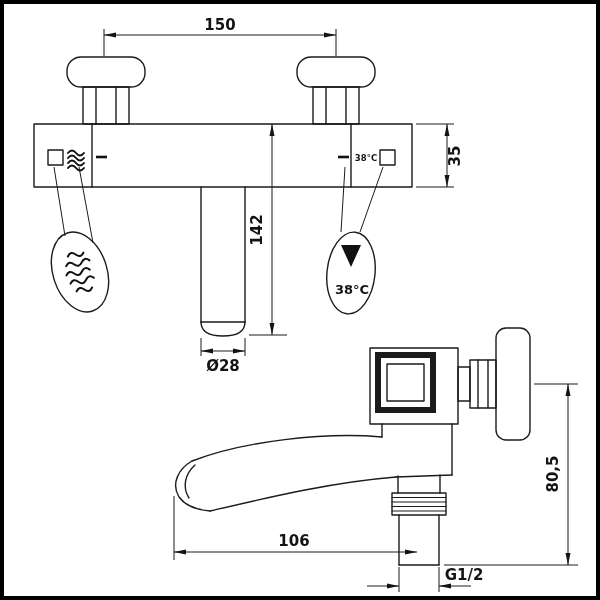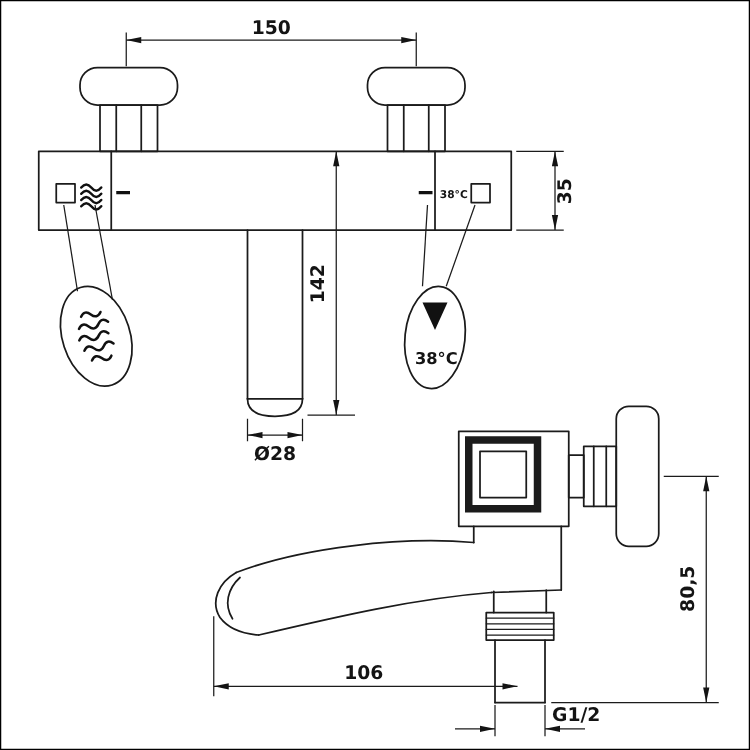--- a/index.html
+++ b/index.html
@@ -1,18 +1,18 @@
 <!DOCTYPE html>
 <html><head>
 <meta charset="utf-8">
 <style>
   html,body{margin:0;padding:0;background:#fff;}
   .frame{
     position:relative;width:600px;height:600px;background:#ffffff;
-    border:1px solid #000000;box-sizing:border-box;overflow:hidden;
+    border:4px solid #000000;box-sizing:border-box;overflow:hidden;
     font-family:"DejaVu Sans","Liberation Sans",sans-serif;
   }
   svg{display:block}
   svg text{
     font-family:"DejaVu Sans","Liberation Sans",sans-serif;
     fill:#141414;
   }
   .outline{fill:none;stroke:#1b1b1b;stroke-width:1.4;stroke-linejoin:round;stroke-linecap:round;}
   .thick{fill:none;stroke:#1b1b1b;stroke-width:6;stroke-linejoin:miter;}
   .dim{fill:none;stroke:#1b1b1b;stroke-width:1;}

